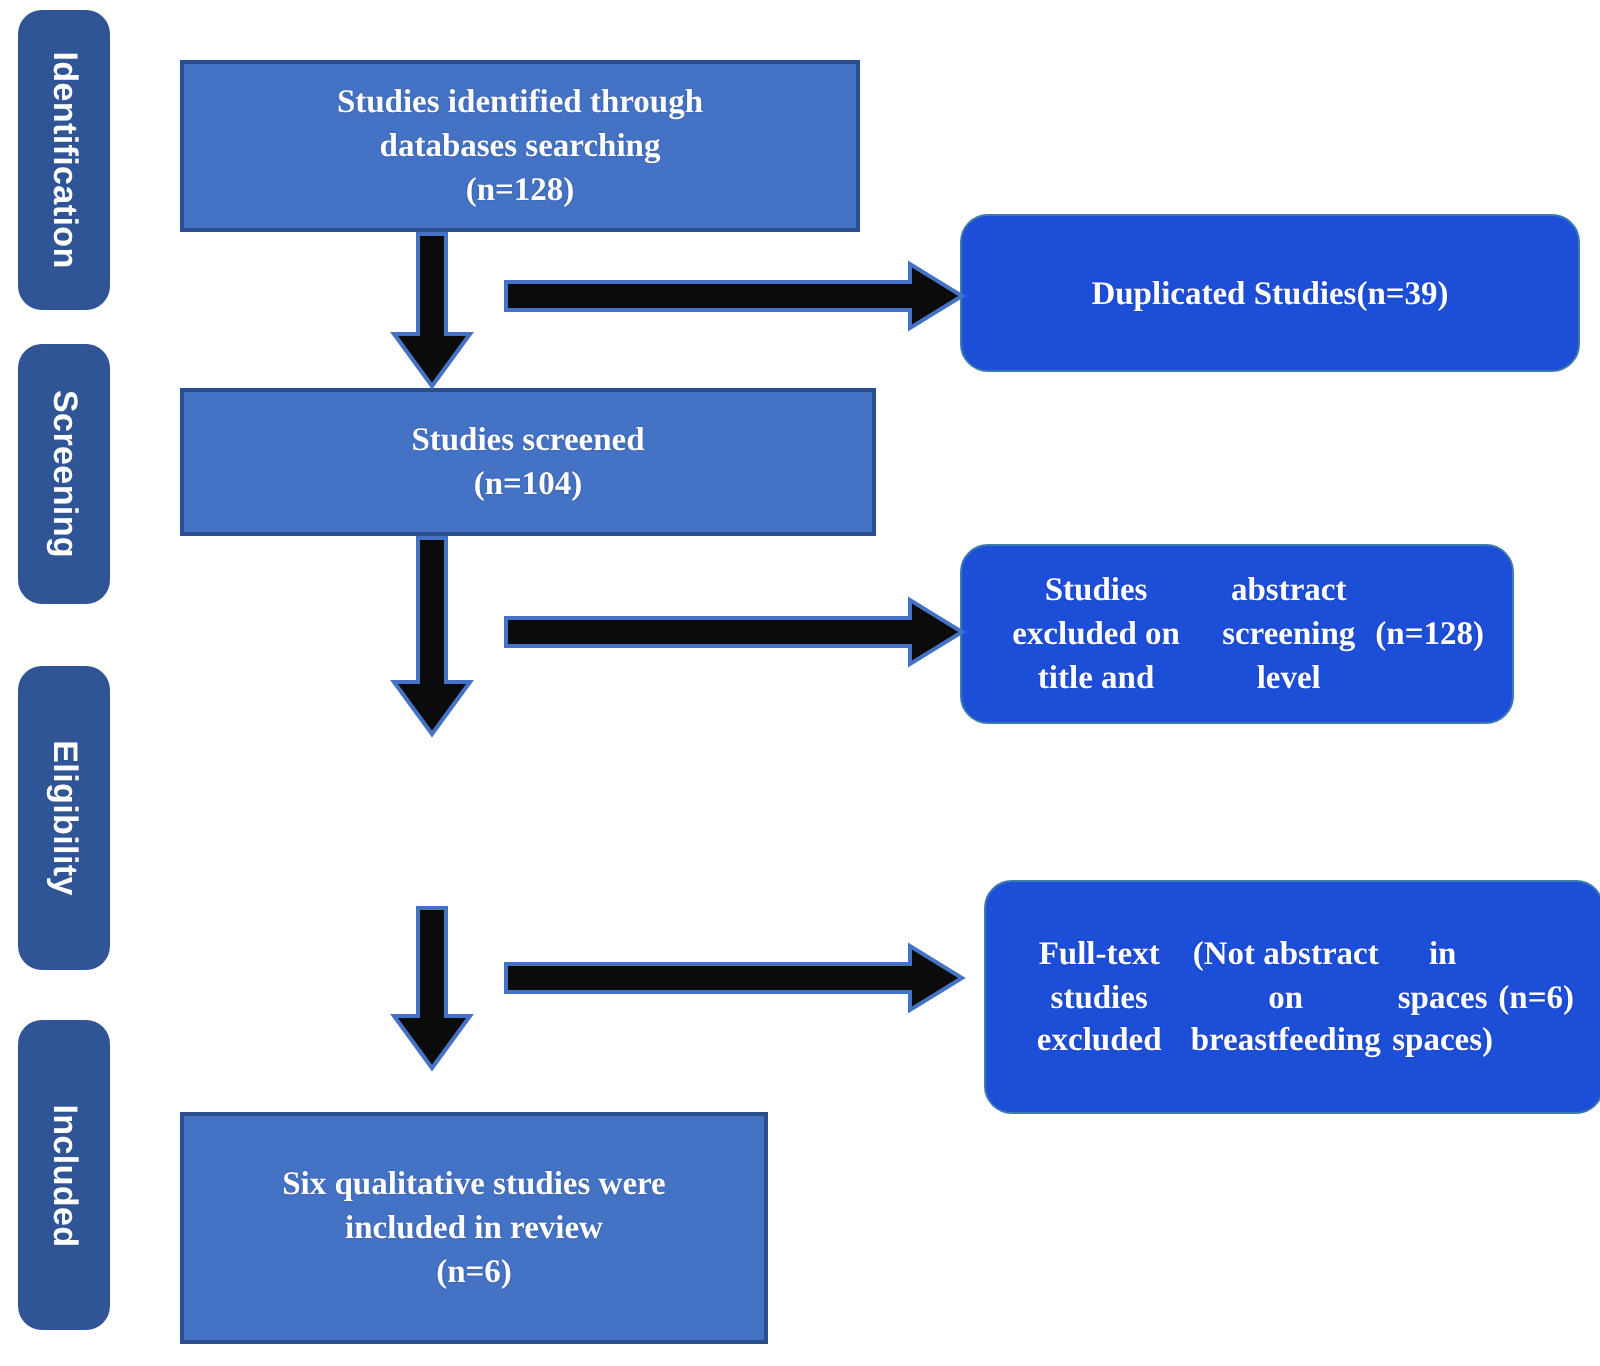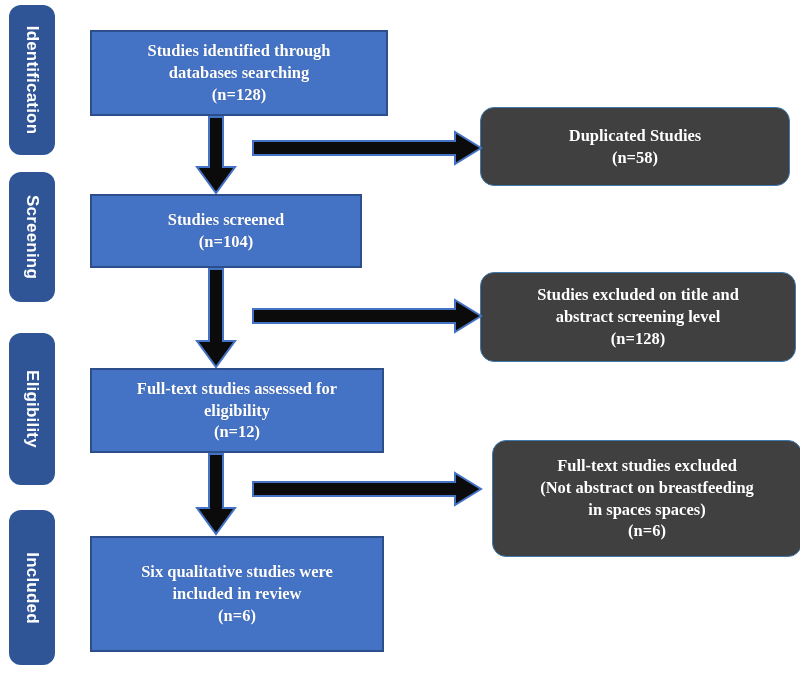--- a/index.html
+++ b/index.html
@@ -55,30 +55,30 @@
     justify-content: center;
     padding: 4px 10px;
     text-shadow: 0 0 1px rgba(0,0,0,0.25);
   }
   .mainbox .line { display: block; }
 
   
   .sidebox {
     position: absolute;
     box-sizing: border-box;
-    background: #404040;
+    background: #1d4ed8;
     border: 1.5px solid #3E79B0;
     border-radius: 14px;
     color: #ffffff;
     font-weight: bold;
     font-size: 16.5px;
     line-height: 1.33;
     text-align: center;
     display: flex;
-    flex-direction: column;
+    flex-direction: row;
     align-items: center;
     justify-content: center;
     padding: 4px 14px;
     text-shadow: 0 0 1px rgba(0,0,0,0.25);
   }
   .sidebox .line { display: block; }
 
   
   .arrow-down, .arrow-right {
     position: absolute;
@@ -108,49 +108,44 @@
   </div>
 
   <div class="stage" style="left:9px; top:333px; width:46px; height:152px;">
     <span class="stage-label">Eligibility</span>
   </div>
 
   <div class="stage" style="left:9px; top:510px; width:46px; height:155px;">
     <span class="stage-label">Included</span>
   </div>
 
-  <div class="mainbox" style="left:90px; top:30px; width:298px; height:86px;">
+  <div class="mainbox" style="left:90px; top:30px; width:340px; height:86px;">
     <span class="line">Studies identified through</span>
     <span class="line">databases searching</span>
     <span class="line">(n=128)</span>
   </div>
 
-  <div class="mainbox" style="left:90px; top:194px; width:272px; height:74px;">
+  <div class="mainbox" style="left:90px; top:194px; width:348px; height:74px;">
     <span class="line">Studies screened</span>
     <span class="line">(n=104)</span>
   </div>
 
-  <div class="mainbox" style="left:90px; top:368px; width:294px; height:85px;">
-    <span class="line">Full-text studies assessed for</span>
-    <span class="line">eligibility</span>
-    <span class="line">(n=12)</span>
-  </div>
 
-  <div class="mainbox" style="left:90px; top:536px; width:294px; height:116px;">
+  <div class="mainbox" style="left:90px; top:556px; width:294px; height:116px;">
     <span class="line">Six qualitative studies were</span>
     <span class="line">included in review</span>
     <span class="line">(n=6)</span>
   </div>
 
   <div class="sidebox" style="left:480px; top:107px; width:310px; height:79px;">
     <span class="line">Duplicated Studies</span>
-    <span class="line">(n=58)</span>
+    <span class="line">(n=39)</span>
   </div>
 
-  <div class="sidebox" style="left:480px; top:272px; width:316px; height:90px;">
+  <div class="sidebox" style="left:480px; top:272px; width:277px; height:90px;">
     <span class="line">Studies excluded on title and</span>
     <span class="line">abstract screening level</span>
     <span class="line">(n=128)</span>
   </div>
 
   <div class="sidebox" style="left:492px; top:440px; width:310px; height:117px;">
     <span class="line">Full-text studies excluded</span>
     <span class="line">(Not abstract on breastfeeding</span>
     <span class="line">in spaces spaces)</span>
     <span class="line">(n=6)</span>

